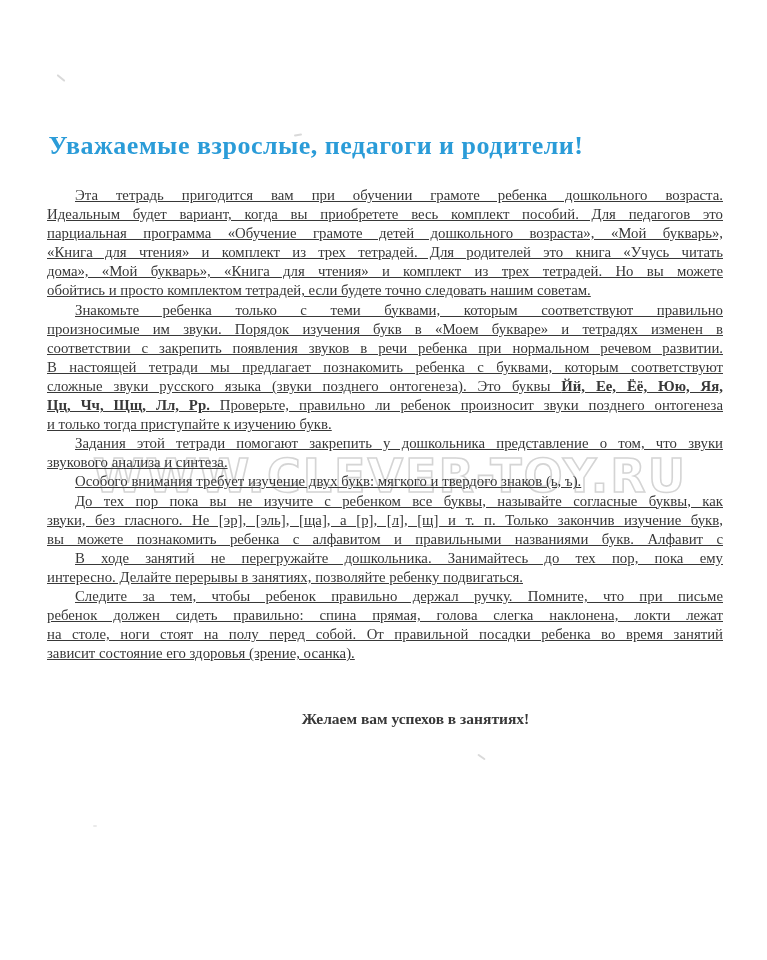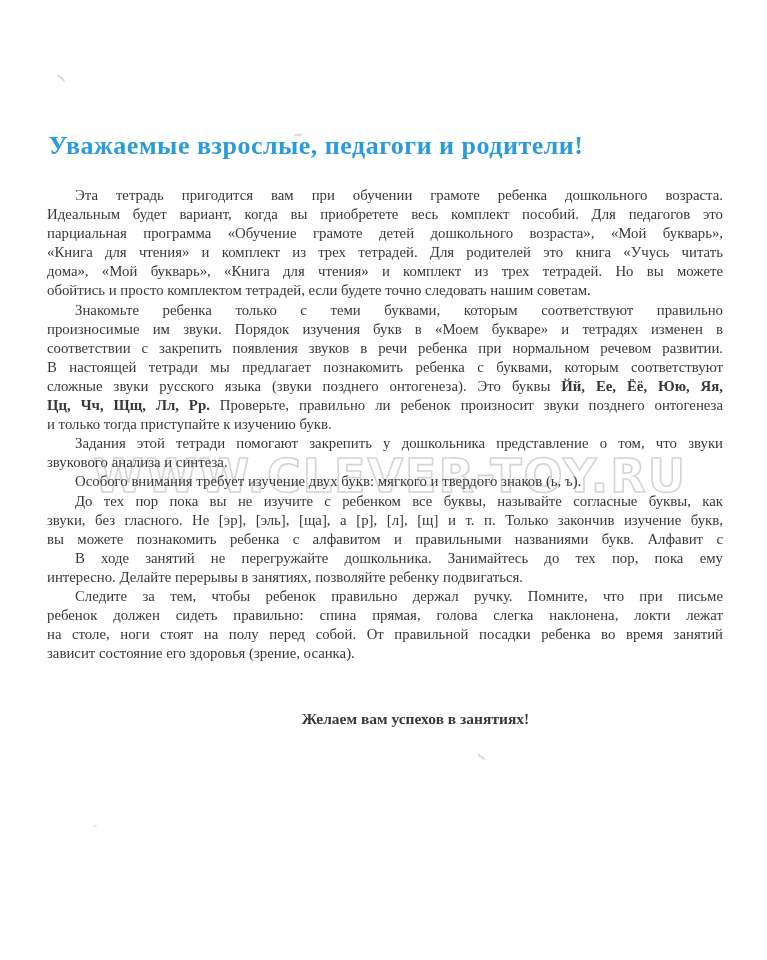--- a/index.html
+++ b/index.html
@@ -29,20 +29,21 @@
     position: absolute;
     top: 186px; left: 47px; width: 676px;
     font-size: 14.8px;
     line-height: 19.1px;
     color: #383838;
   }
   .line {
     text-align: justify;
     text-align-last: justify;
     text-justify: inter-word;
+    text-decoration: underline;
   }
   .line.para-start { text-indent: 28px; }
   .line.para-end { text-align-last: left; }
   .line .b { font-weight: bold; }
   .closing {
     position: absolute;
     top: 710px; left: 0; width: 767px;
     text-align: center;
     font-size: 15.5px;
     font-weight: bold;

